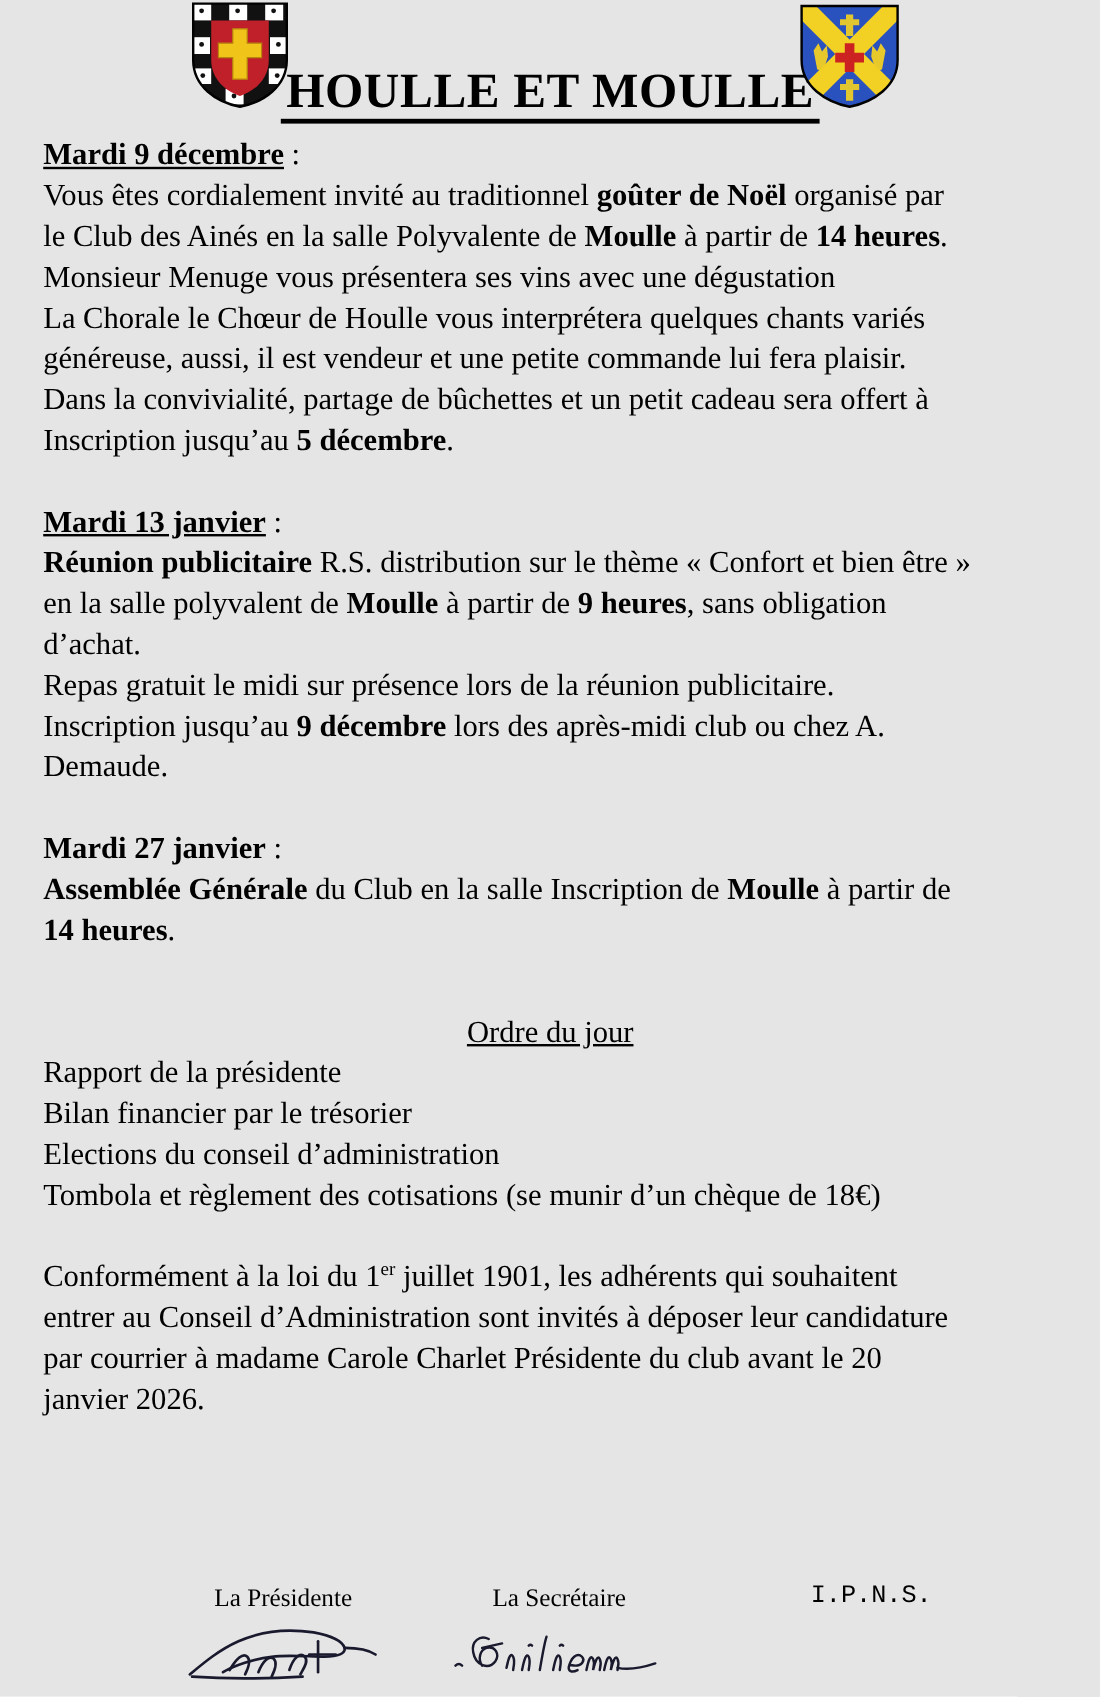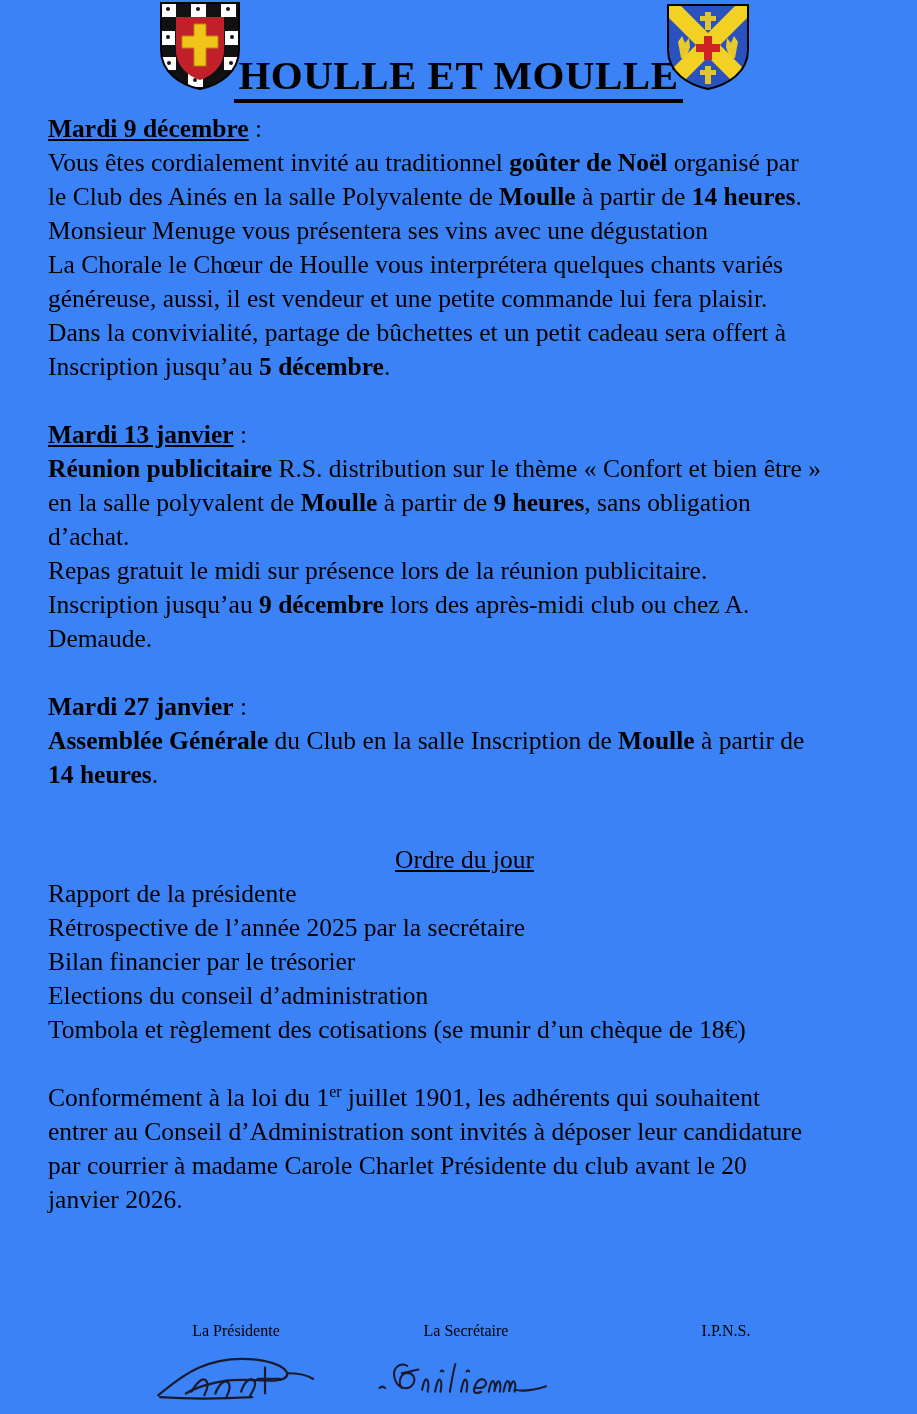--- a/index.html
+++ b/index.html
@@ -9,21 +9,21 @@
     background: #ffffff;
   }
   body {
     font-family: "Liberation Serif", "DejaVu Serif", serif;
     color: #000000;
   }
   .page {
     position: relative;
     width: 917px;
     height: 1414px;
-    background: #3b82f6;
+    background: #e5e5e5;
     overflow: hidden;
     box-sizing: border-box;
   }
 
   
   .header {
     position: relative;
     height: 100px;
     width: 100%;
   }
@@ -58,21 +58,20 @@
     position: absolute;
     left: 36px;
     top: 112px;
     width: 845px;
     font-size: 25.5px;
     line-height: 34px;
   }
   .line {
     white-space: pre-wrap;
     min-height: 34px;
-    margin-left: 12px;
   }
   .b { font-weight: bold; }
   .u { text-decoration: underline; }
   .heading-u {
     font-weight: bold;
     text-decoration: underline;
     text-underline-offset: 2px;
   }
   .heading-b {
     font-weight: bold;
@@ -95,23 +94,23 @@
     width: 845px;
     height: 96px;
   }
   .sig-col {
     position: absolute;
     top: 0;
     text-align: center;
   }
   .sig-col.c1 { left: 100px;  width: 200px; }
   .sig-col.c2 { left: 330px;  width: 200px; }
-  .sig-col.c3 { left: 590px;  width: 200px; }
+  .sig-col.c3 { left: 590px;  width: 200px; font-family: Liberation Mono, monospace; }
   .sig-label {
-    font-size: 16px;
+    font-size: 21px;
     line-height: 26px;
     white-space: nowrap;
   }
   .sig-mark {
     margin-top: 4px;
     height: 58px;
   }
   .sig-mark svg { display: block; margin: 0 auto; }
 </style>
 </head>
@@ -219,21 +218,20 @@
       <div class="line"><span>Inscription jusqu’au </span><span class="b">9 décembre</span><span> lors des après-midi club ou chez A.</span></div>
       <div class="line"><span>Demaude.</span></div>
       <div class="gap"></div>
       <div class="line"><span class="heading-b">Mardi 27 janvier</span><span> :</span></div>
       <div class="line"><span class="b">Assemblée Générale</span><span> du Club en la salle Inscription de </span><span class="b">Moulle</span><span> à partir de</span></div>
       <div class="line"><span class="b">14 heures</span><span>.</span></div>
       <div class="gap"></div>
       <div class="gap-sm"></div>
       <div class="line centered"><span class="u">Ordre du jour</span></div>
       <div class="line">Rapport de la présidente</div>
-      <div class="line">Rétrospective de l’année 2025 par la secrétaire</div>
       <div class="line">Bilan financier par le trésorier</div>
       <div class="line">Elections du conseil d’administration</div>
       <div class="line">Tombola et règlement des cotisations (se munir d’un chèque de 18€)</div>
       <div class="gap"></div>
       <div class="line"><span>Conformément à la loi du 1</span><sup class="ord">er</sup><span> juillet 1901, les adhérents qui souhaitent</span></div>
       <div class="line">entrer au Conseil d’Administration sont invités à déposer leur candidature</div>
       <div class="line">par courrier à madame Carole Charlet Présidente du club avant le 20</div>
       <div class="line">janvier 2026.</div>
     </div>
 

